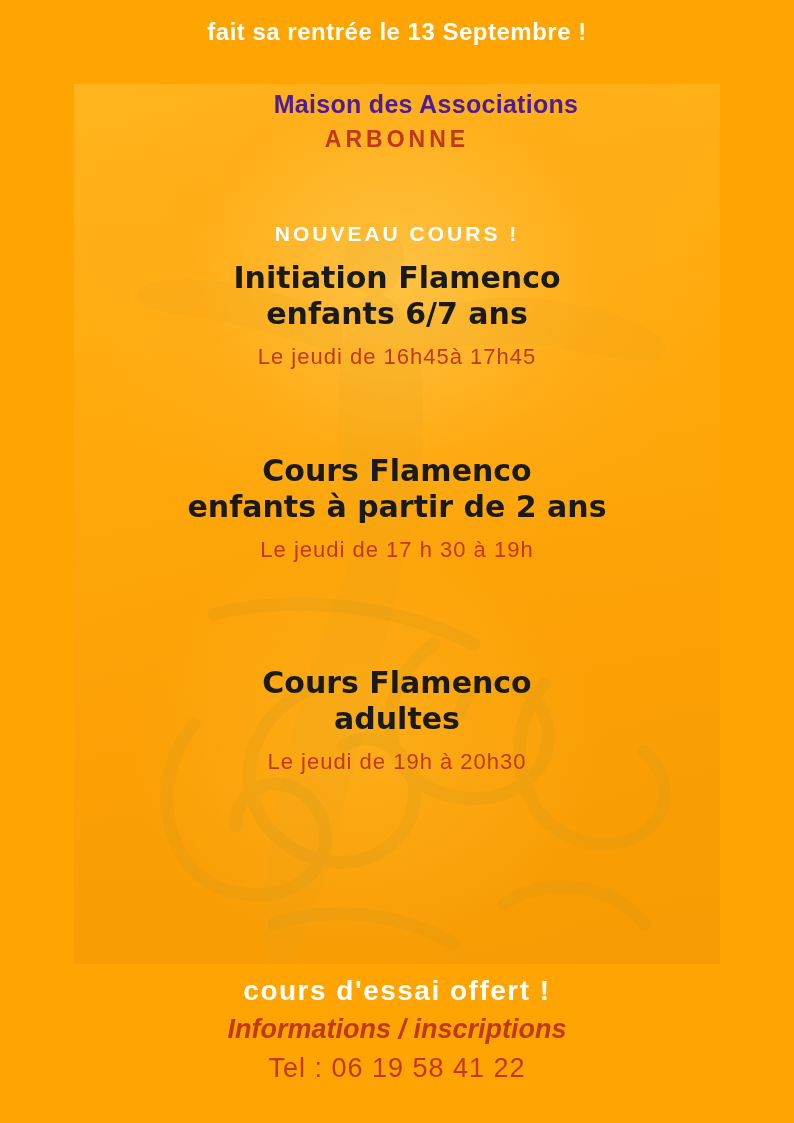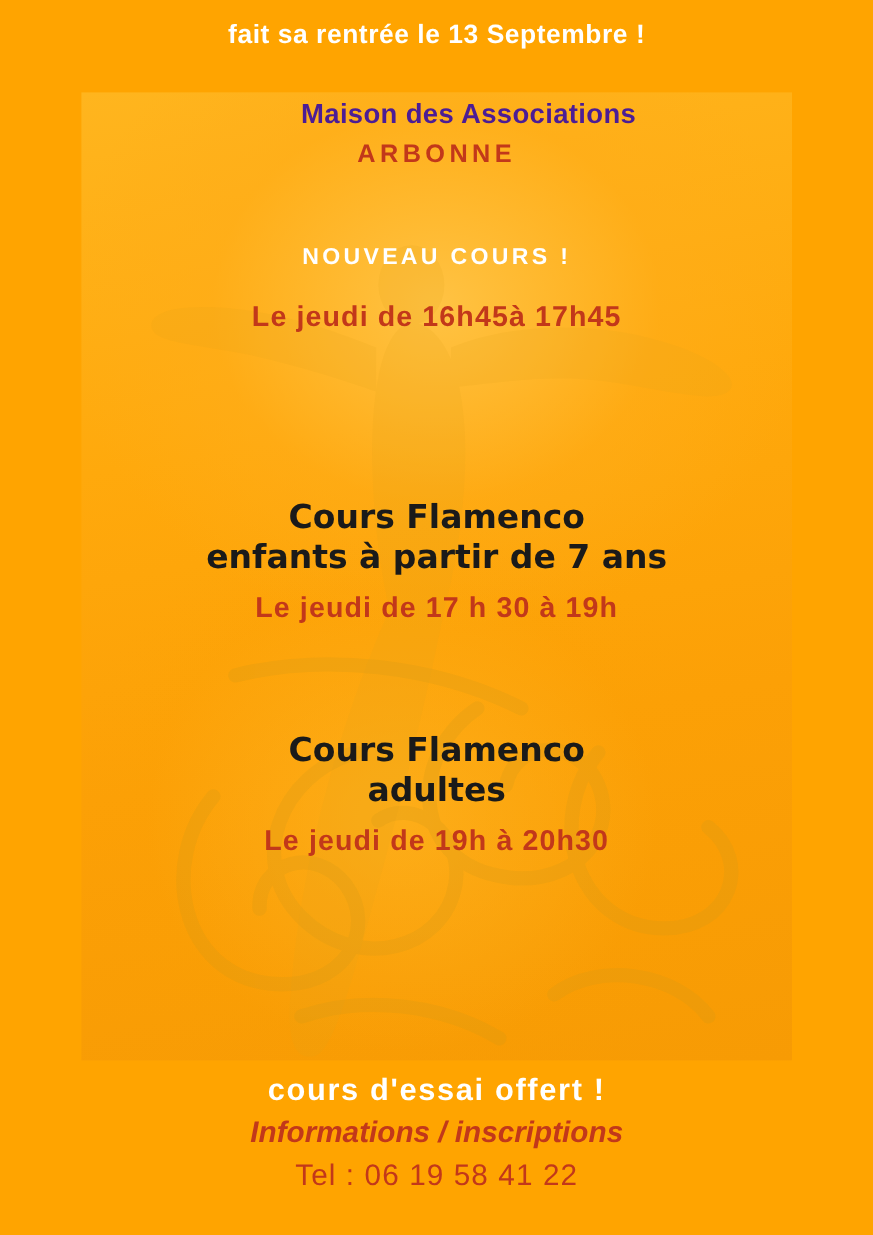--- a/index.html
+++ b/index.html
@@ -119,22 +119,22 @@
   .blk { position: absolute; left: 0; width: 100%; }
 
   .course-name {
     font-size: 30px;
     font-weight: bold;
     color: #1A1A1A;
     line-height: 1.2;
     font-family: "DejaVu Sans", sans-serif;
   }
   .course-time {
-    font-size: 26px;
-    font-weight: bold;
+    font-size: 22px;
+    font-weight: normal;
     color: #C2381A;
     letter-spacing: 1px;
     margin-top: 12px;
   }
 
   .footer {
     position: absolute;
     left: 0;
     width: 100%;
     text-align: center;
@@ -196,27 +196,31 @@
 
     <div class="title">LA LOQUITA</div>
     <div class="subtitle">fait  sa rentrée  le 13 Septembre !</div>
 
     <div class="venue">Maison des Associations</div>
     <div class="venue-town">ARBONNE</div>
 
     <div class="new-course">NOUVEAU COURS !</div>
 
     <div class="blk" style="top:260px;">
+      <div class="course-name">
+        <div>Initiation Flamenco</div>
+        <div>enfants  6/7 ans</div>
+      </div>
       <div class="course-time">Le jeudi de 16h45à 17h45</div>
     </div>
 
     <div class="blk" style="top:453px;">
       <div class="course-name">
         <div>Cours  Flamenco</div>
-        <div>enfants à partir de 7 ans</div>
+        <div>enfants à partir de 2 ans</div>
       </div>
       <div class="course-time">Le  jeudi de 17 h 30 à 19h</div>
     </div>
 
     <div class="blk" style="top:665px;">
       <div class="course-name">
         <div>Cours Flamenco</div>
         <div>adultes</div>
       </div>
       <div class="course-time">Le jeudi  de 19h à 20h30</div>

